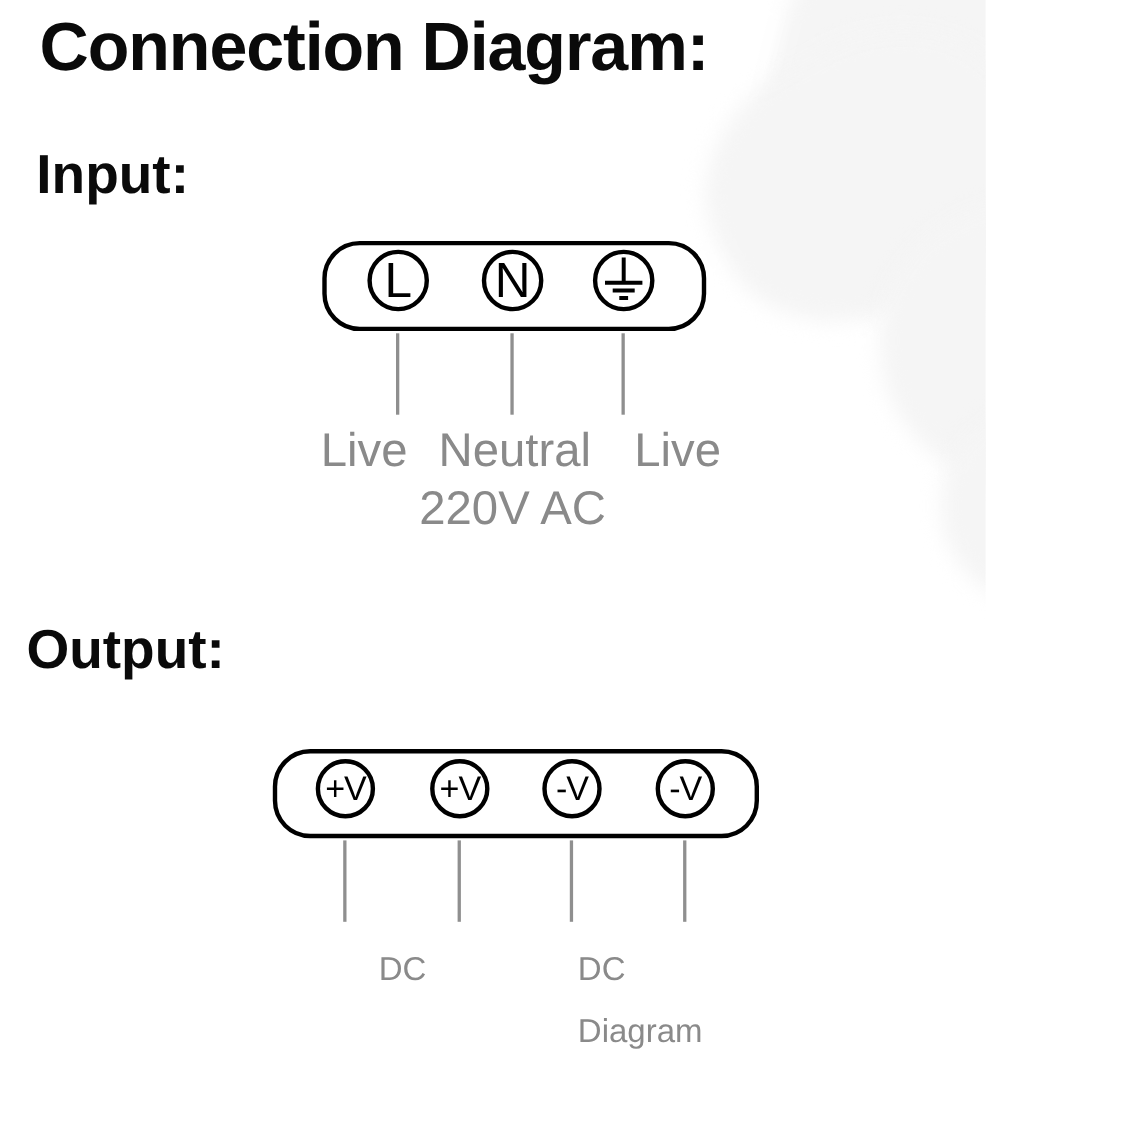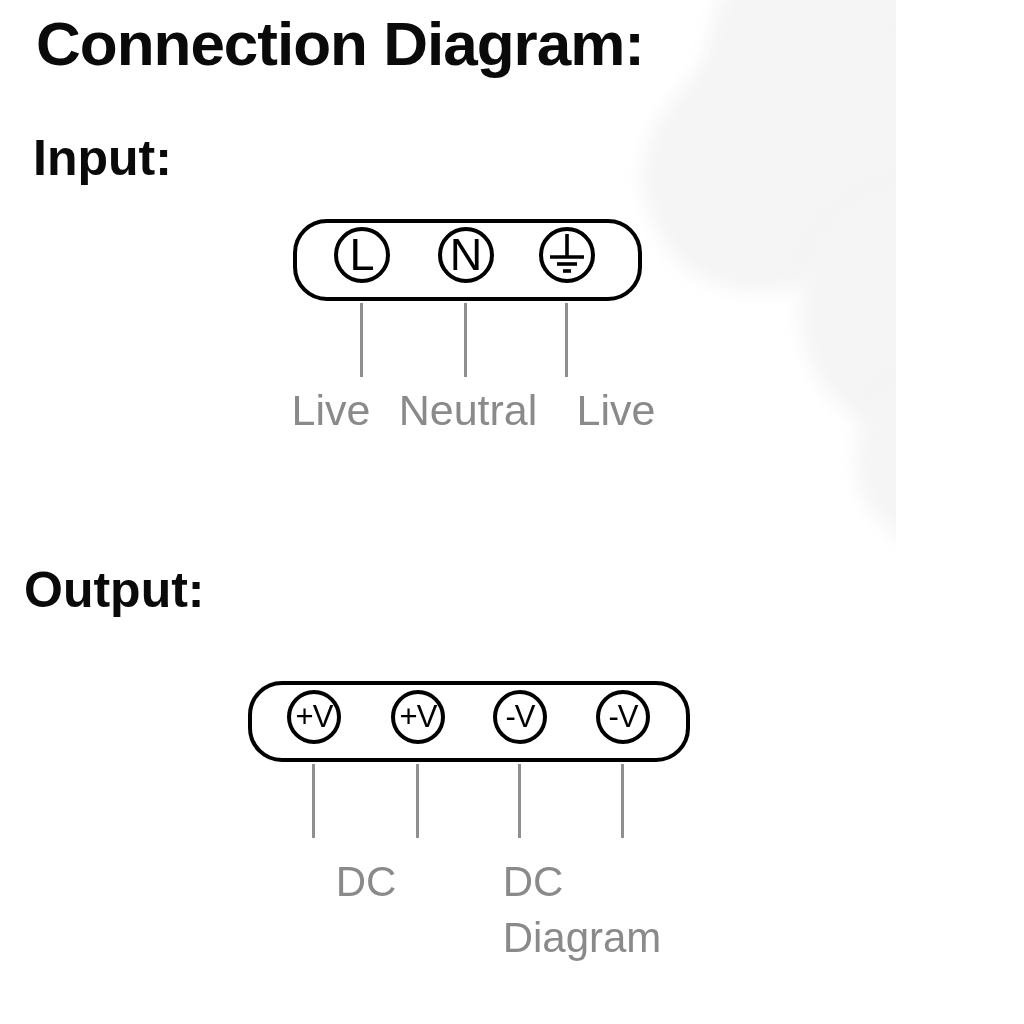--- a/index.html
+++ b/index.html
@@ -28,21 +28,21 @@
   .out-sym{font-size:31px;letter-spacing:-1px;}
 
   
   .wire{width:3px;height:74px;background:#8f8f8f;}
 
   
   .glabel{
     color:#8a8a8a;font-size:43px;white-space:nowrap;
     transform:translateX(-50%);line-height:1.25;
   }
-  .dclabel{font-size:42px;line-height:56px;}
+  .dclabel{font-size:30px;line-height:56px;}
 </style>
 </head>
 <body>
 
 <div id="canvas">
 
   <div class="blob" style="left:700px;top:-70px;width:430px;height:340px;border-radius:40% 30% 45% 35%;transform:rotate(14deg);"></div>
   <div class="blob" style="left:640px;top:40px;width:300px;height:240px;border-radius:45%;transform:rotate(-28deg);"></div>
   <div class="blob" style="left:800px;top:180px;width:310px;height:270px;border-radius:46% 40% 42% 50%;"></div>
   <div class="blob" style="left:856px;top:360px;width:250px;height:200px;border-radius:48%;"></div>
@@ -69,20 +69,21 @@
     </svg>
   </div>
 
   <div class="abs wire" style="left:360px;top:303px;"></div>
   <div class="abs wire" style="left:464px;top:303px;"></div>
   <div class="abs wire" style="left:565px;top:303px;"></div>
 
   <div class="abs glabel" style="left:331px;top:384px;">Live</div>
   <div class="abs glabel" style="left:468px;top:384px;">Neutral</div>
   <div class="abs glabel" style="left:616px;top:384px;">Live</div>
+  <div class="abs glabel" style="left:466px;top:436px;">220V AC</div>
 
   <div class="abs section-heading" style="left:24px;top:561px;">Output:</div>
 
   <div class="abs tblock" style="left:248px;top:681px;width:434px;height:73px;"></div>
 
   <div class="abs tcircle" style="left:287px;top:690px;width:54px;height:54px;">
     <span class="sym out-sym">+V</span>
   </div>
   <div class="abs tcircle" style="left:391px;top:690px;width:54px;height:54px;">
     <span class="sym out-sym">+V</span>

